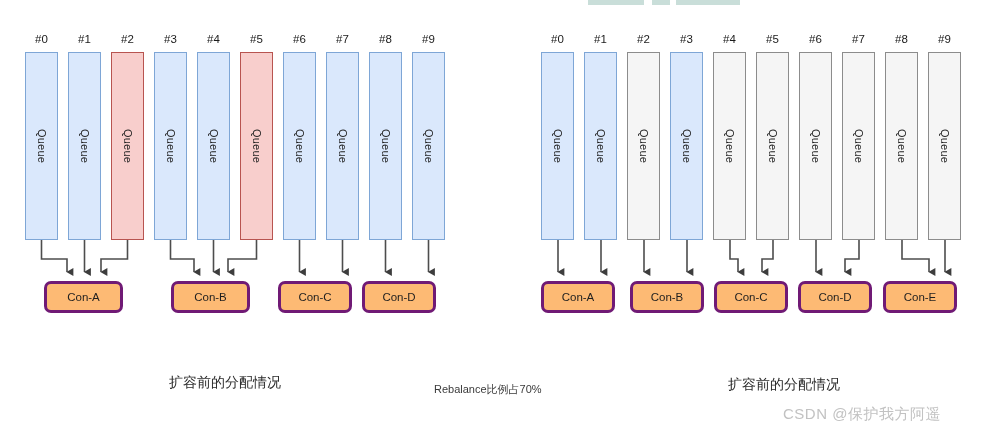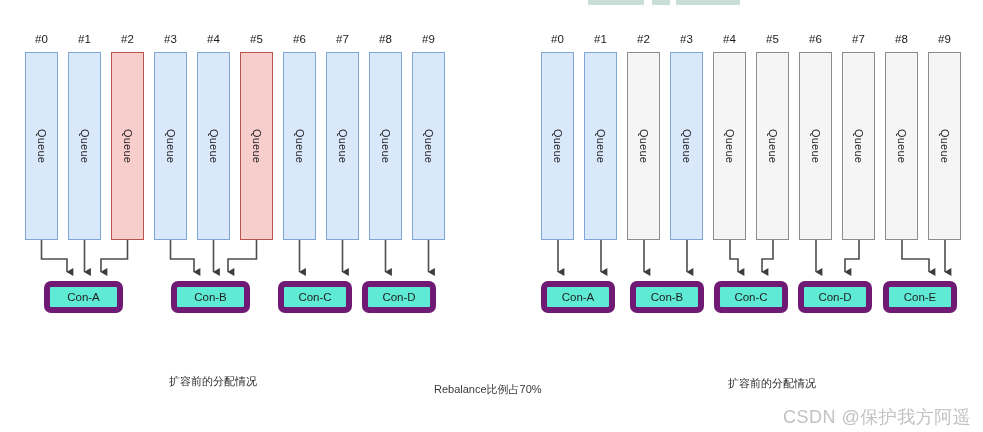--- a/index.html
+++ b/index.html
@@ -58,45 +58,45 @@
   .qindex {
     position: absolute;
     font-size: 11.5px;
     color: #1a1a1a;
     text-align: center;
     white-space: nowrap;
   }
   .consumer {
     position: absolute;
     box-sizing: border-box;
-    background: #5eead4;
-    border: 6px solid #701a75;
+    background: #fdba74;
+    border: 3px solid #701a75;
     border-radius: 7px;
     display: flex;
     align-items: center;
     justify-content: center;
     font-size: 11.5px;
     color: #1f1f1f;
     white-space: nowrap;
   }
   .caption {
     position: absolute;
-    font-size: 11px;
+    font-size: 14px;
     color: #2b2b2b;
     white-space: nowrap;
   }
   .caption-mid {
     position: absolute;
     font-size: 11px;
     color: #3a3a3a;
     white-space: nowrap;
   }
   .watermark {
     position: absolute;
-    font-size: 18px;
+    font-size: 15px;
     color: #c2c2c2;
     white-space: nowrap;
     letter-spacing: 0.5px;
   }
 </style>
 </head>
 <body>
 
 <div id="canvas">
 

